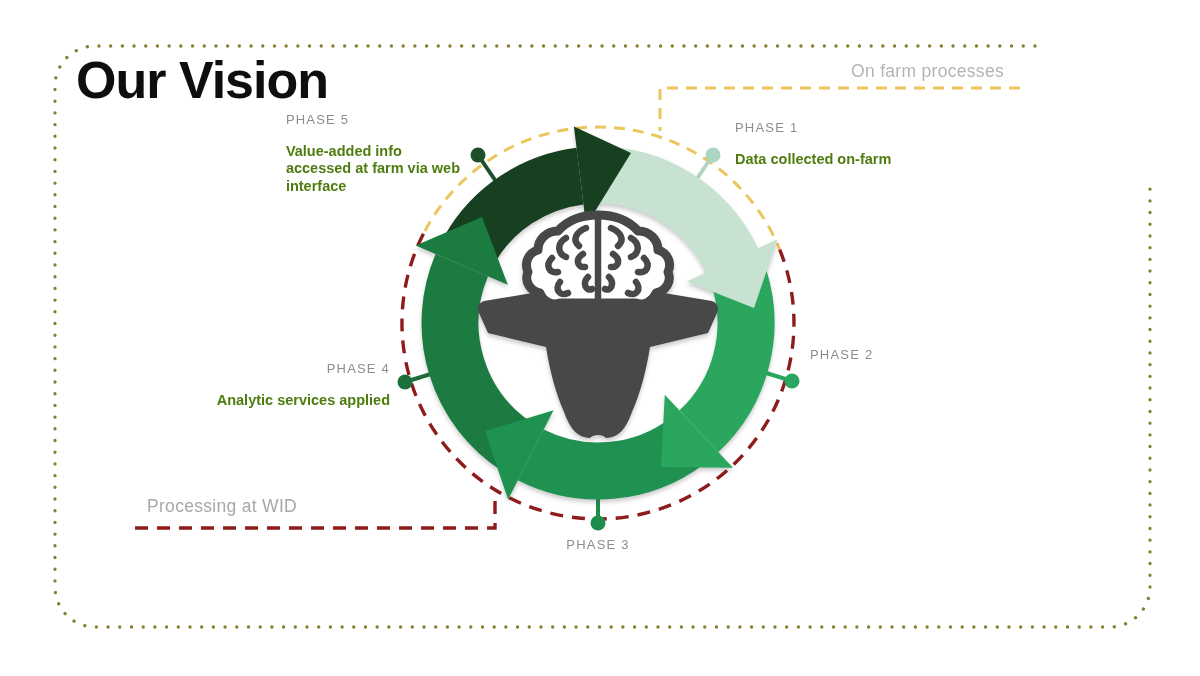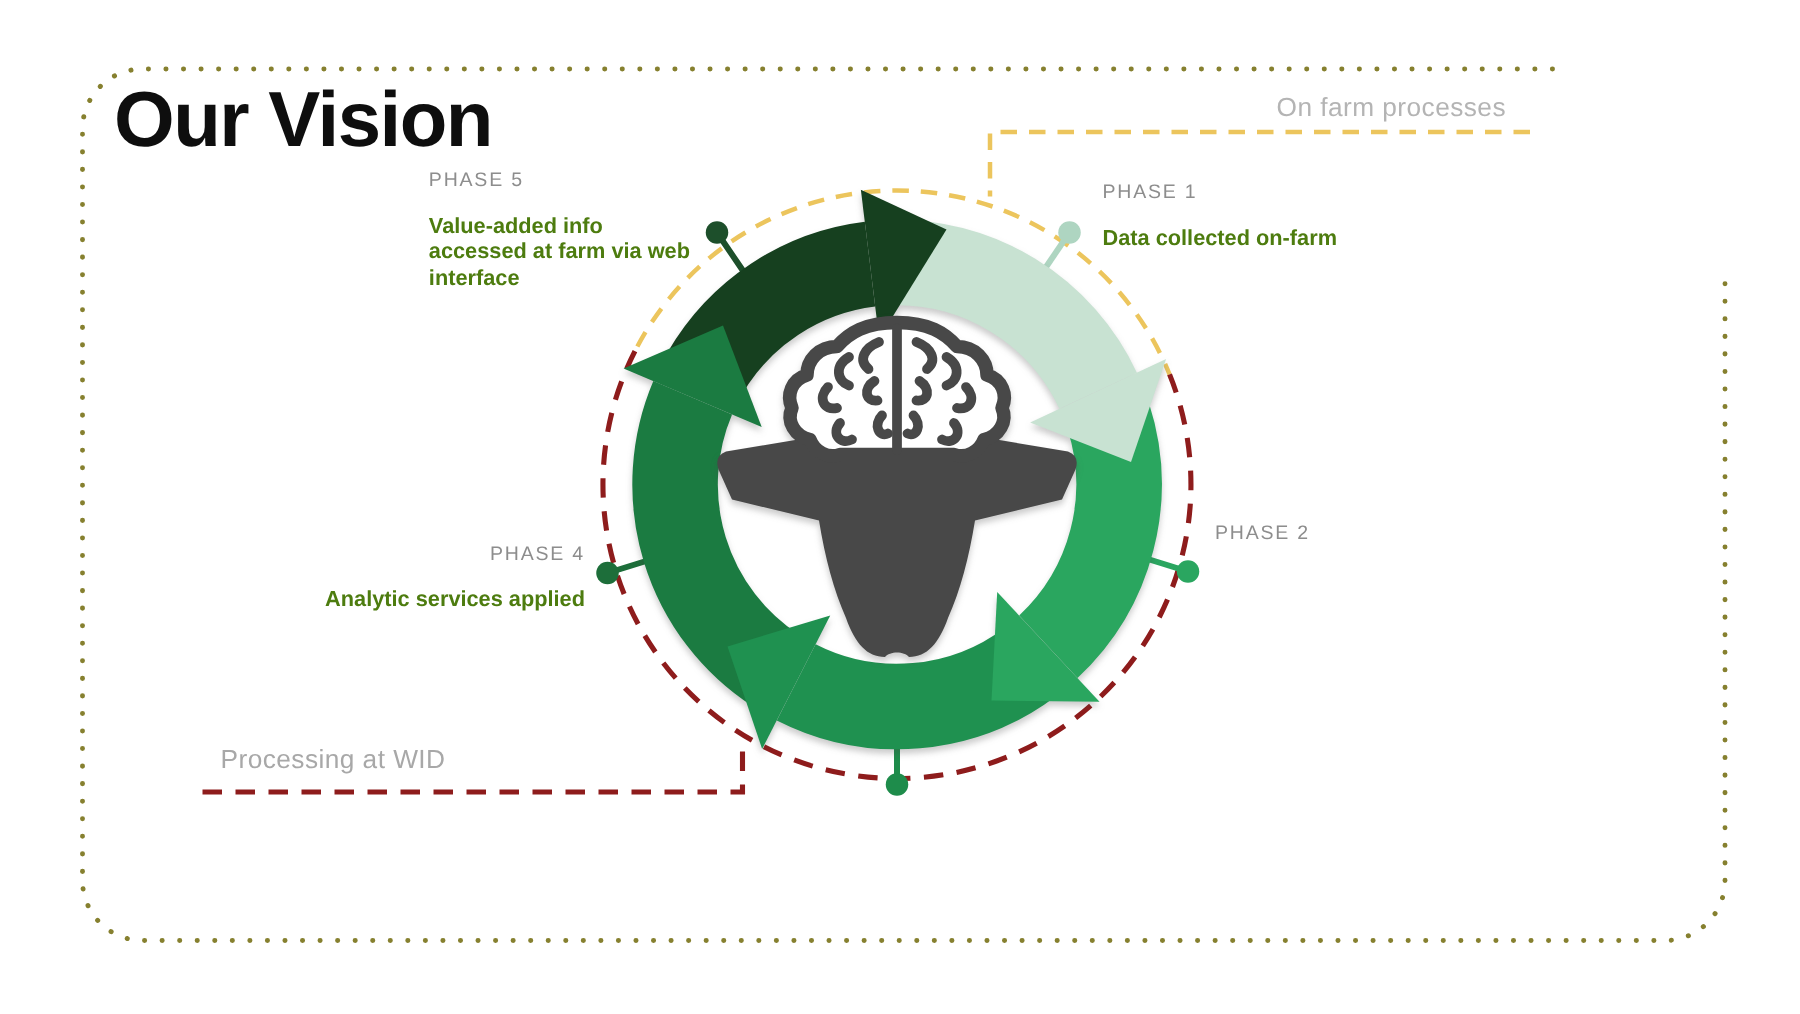--- a/index.html
+++ b/index.html
@@ -133,20 +133,21 @@
   <div class="phase-block phase-1">
     <div class="phase-label">PHASE 1</div>
     <div class="phase-desc">Data collected on-farm</div>
   </div>
 
   <div class="phase-block phase-2">
     <div class="phase-label">PHASE 2</div>
   </div>
 
   <div class="phase-block phase-3">
+    <div class="phase-label">PHASE 3</div>
   </div>
 
   <div class="phase-block phase-4">
     <div class="phase-label">PHASE 4</div>
     <div class="phase-desc">Analytic services applied</div>
   </div>
 
   <div class="phase-block phase-5">
     <div class="phase-label">PHASE 5</div>
     <div class="phase-desc">Value-added info

